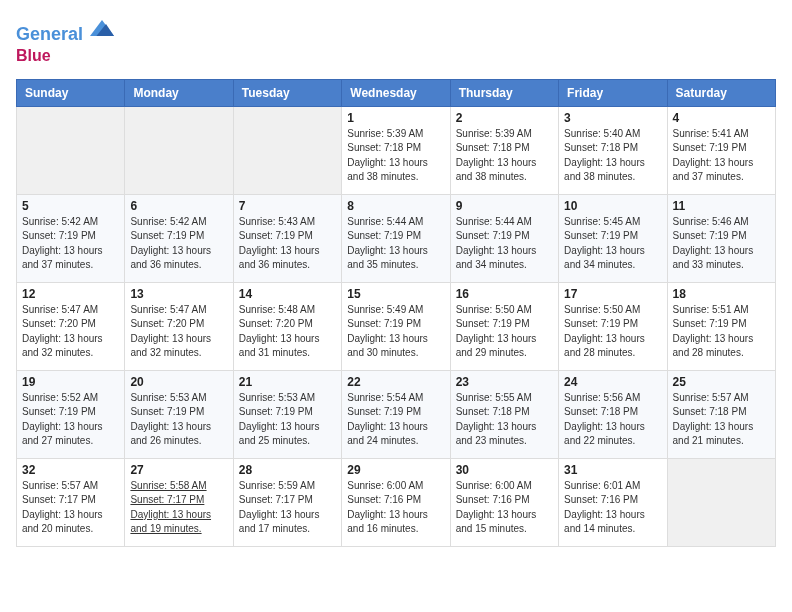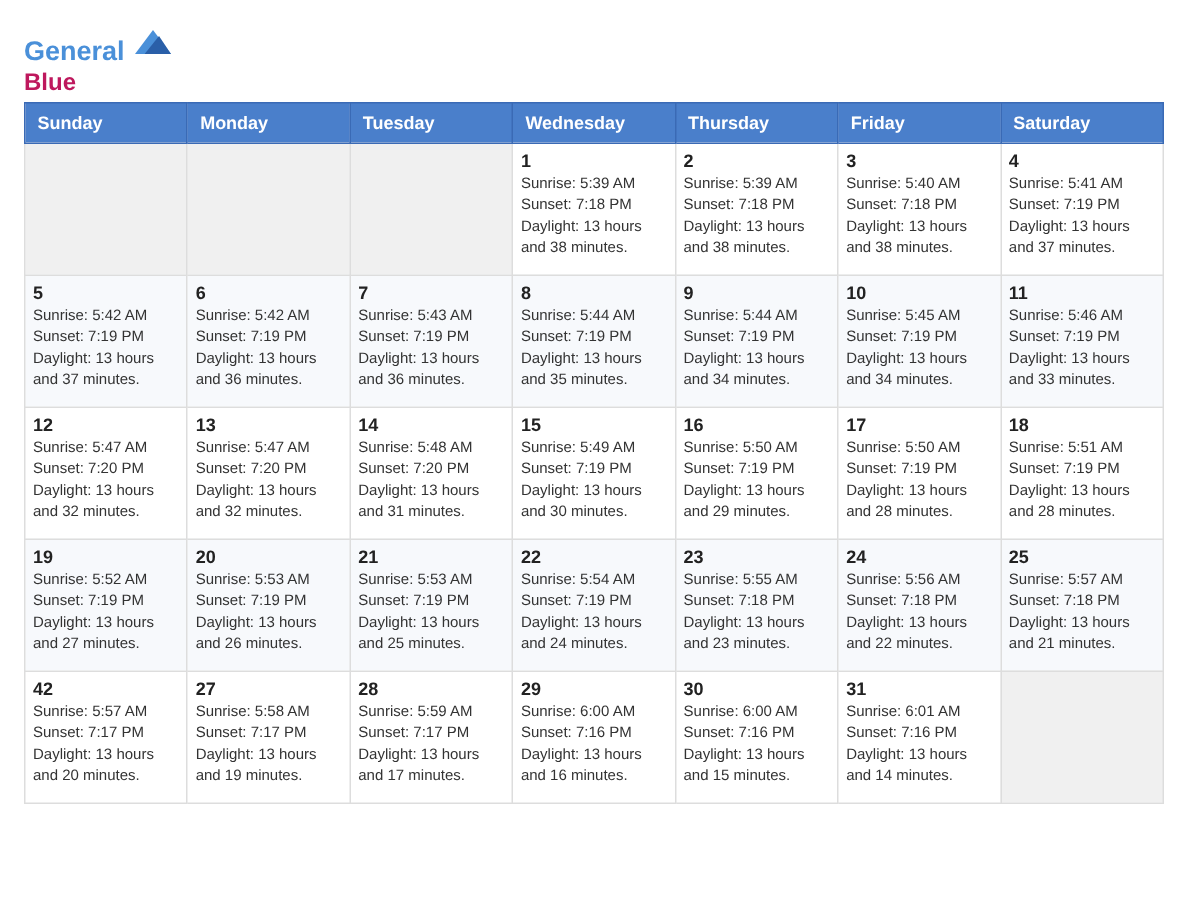--- a/index.html
+++ b/index.html
@@ -7,21 +7,21 @@
       font-family: Arial, sans-serif;
       background: #fff;
       width: 792px;
       min-height: 612px;
       padding: 16px;
     }
     .header {
       display: flex;
       align-items: flex-start;
       justify-content: space-between;
-      margin-bottom: 3px;
+      margin-bottom: 14px;
     }
     .logo {
       display: flex;
       align-items: center;
     }
     .logo-text {
       font-size: 18px;
       font-weight: bold;
       color: #333;
       line-height: 1.2;
@@ -301,29 +301,29 @@
         <td>
           <div class="day-number">25</div>
           <div class="day-detail" style="white-space: pre-line;">Sunrise: 5:57 AM
 Sunset: 7:18 PM
 Daylight: 13 hours
 and 21 minutes.</div>
         </td>
       </tr>
       <tr>
         <td>
-          <div class="day-number">42</div>
+          <div class="day-number">32</div>
           <div class="day-detail" style="white-space: pre-line;">Sunrise: 5:57 AM
 Sunset: 7:17 PM
 Daylight: 13 hours
 and 20 minutes.</div>
         </td>
         <td>
           <div class="day-number">27</div>
-          <div class="day-detail" style="white-space: pre-line;">Sunrise: 5:58 AM
+          <div class="day-detail" style="white-space: pre-line; text-decoration: underline;">Sunrise: 5:58 AM
 Sunset: 7:17 PM
 Daylight: 13 hours
 and 19 minutes.</div>
         </td>
         <td>
           <div class="day-number">28</div>
           <div class="day-detail" style="white-space: pre-line;">Sunrise: 5:59 AM
 Sunset: 7:17 PM
 Daylight: 13 hours
 and 17 minutes.</div>

